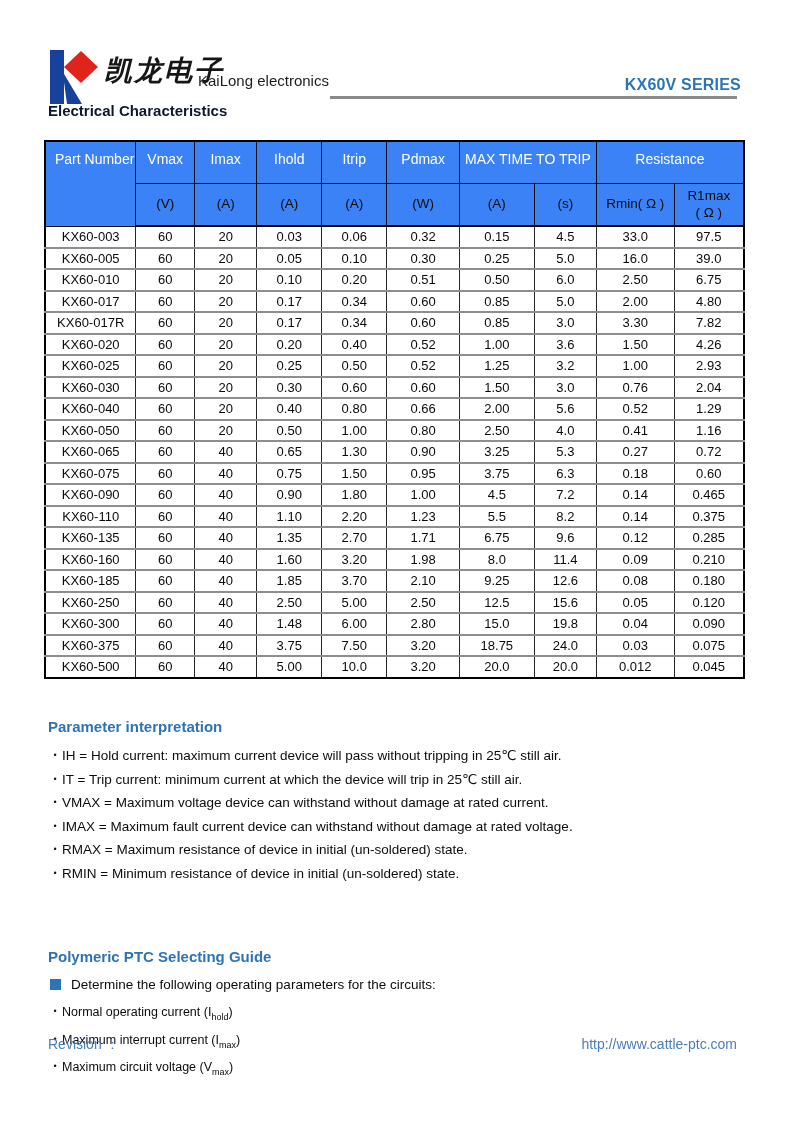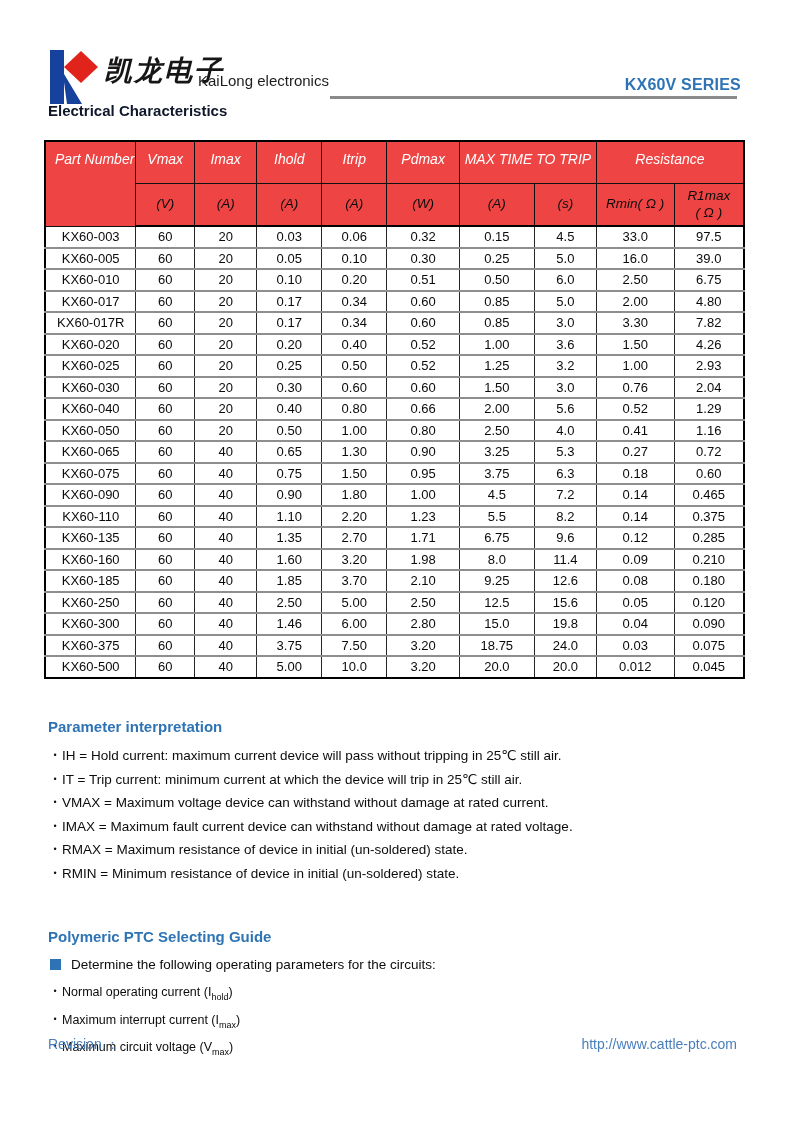--- a/index.html
+++ b/index.html
@@ -12,35 +12,35 @@
   .logo-svg { position:absolute; left:48px; top:50px; }
   .brand-cn { position:absolute; left:104px; top:52px; font-size:28px; font-weight:bold; font-style:italic; color:#161616; letter-spacing:2px; }
   .brand-en { position:absolute; left:198px; top:72px; font-size:15px; color:#1c1c1c; }
   .series   { position:absolute; right:52px; top:76px; font-size:16px; font-weight:bold; color:#2e74b5; letter-spacing:.2px; }
   .rule     { position:absolute; left:330px; width:407px; top:96px; height:3px; background:#8a8a8a; }
   .h-elec   { position:absolute; left:48px; top:102px; font-size:15px; font-weight:bold; color:#0f172a; }
 
   
   .tblwrap { position:absolute; left:44px; top:140px; width:701px; }
   table { width:100%; border-collapse:collapse; border:2px solid #000; table-layout:fixed; }
-  thead th { background:#ef4444; border:1px solid #101010; font-weight:normal;font-style:italic; }
+  thead th { background:#3b82f6; border:1px solid #101010; font-weight:normal; }
   thead tr.r1 th { color:#ffffff; font-size:14px; vertical-align:top; padding-top:7px; height:42px; line-height:1.45; }
   thead tr.r2 th { color:#0c0c0c; font-size:13.5px; height:43px; line-height:1.3; border-bottom:2px solid #000; }
   th.part { text-align:left; padding-left:9px; }
   tbody td { border-left:1px solid #262626; border-right:1px solid #262626; border-bottom:2px solid #8e8e8e; text-align:center; font-size:13px; height:21.5px; color:#0a0a0a; }
   tbody tr:last-child td { border-bottom:2px solid #000; }
 
   
   .sec-param { position:absolute; left:48px; top:718px; width:700px; }
   .sec-h { font-size:15px; font-weight:bold; color:#2e74b5; margin-bottom:9px; }
   ul.plain { list-style:none; }
   ul.plain li { font-size:13.5px; color:#0c0c0c; line-height:23.5px; }
   .dot { display:inline-block; width:14px; text-align:center; font-size:9px; vertical-align:2px; color:#111; }
 
-  .sec-guide { position:absolute; left:48px; top:928px; width:700px; }
+  .sec-guide { position:absolute; left:48px; top:948px; width:700px; }
   .guide-intro { font-size:13.5px; color:#0c0c0c; margin:12px 0 8px 2px; }
   .sq { display:inline-block; width:11px; height:11px; background:#2e74b5; margin-right:10px; vertical-align:-1px; }
   ul.guide li { font-size:12.5px; line-height:22px; }
   ul.guide sub { font-size:9px; }
 
   
   .foot { position:absolute; left:48px; right:56px; top:1036px; display:flex; justify-content:space-between; font-size:14px; color:#4a7ebb; }
   .foot a { color:#4a7ebb; text-decoration:none; }
 </style>
 </head>
@@ -315,21 +315,21 @@
             <td>2.50</td>
             <td>12.5</td>
             <td>15.6</td>
             <td>0.05</td>
             <td>0.120</td>
           </tr>
           <tr>
             <td>KX60-300</td>
             <td>60</td>
             <td>40</td>
-            <td>1.46</td>
+            <td>1.48</td>
             <td>6.00</td>
             <td>2.80</td>
             <td>15.0</td>
             <td>19.8</td>
             <td>0.04</td>
             <td>0.090</td>
           </tr>
           <tr>
             <td>KX60-375</td>
             <td>60</td>

